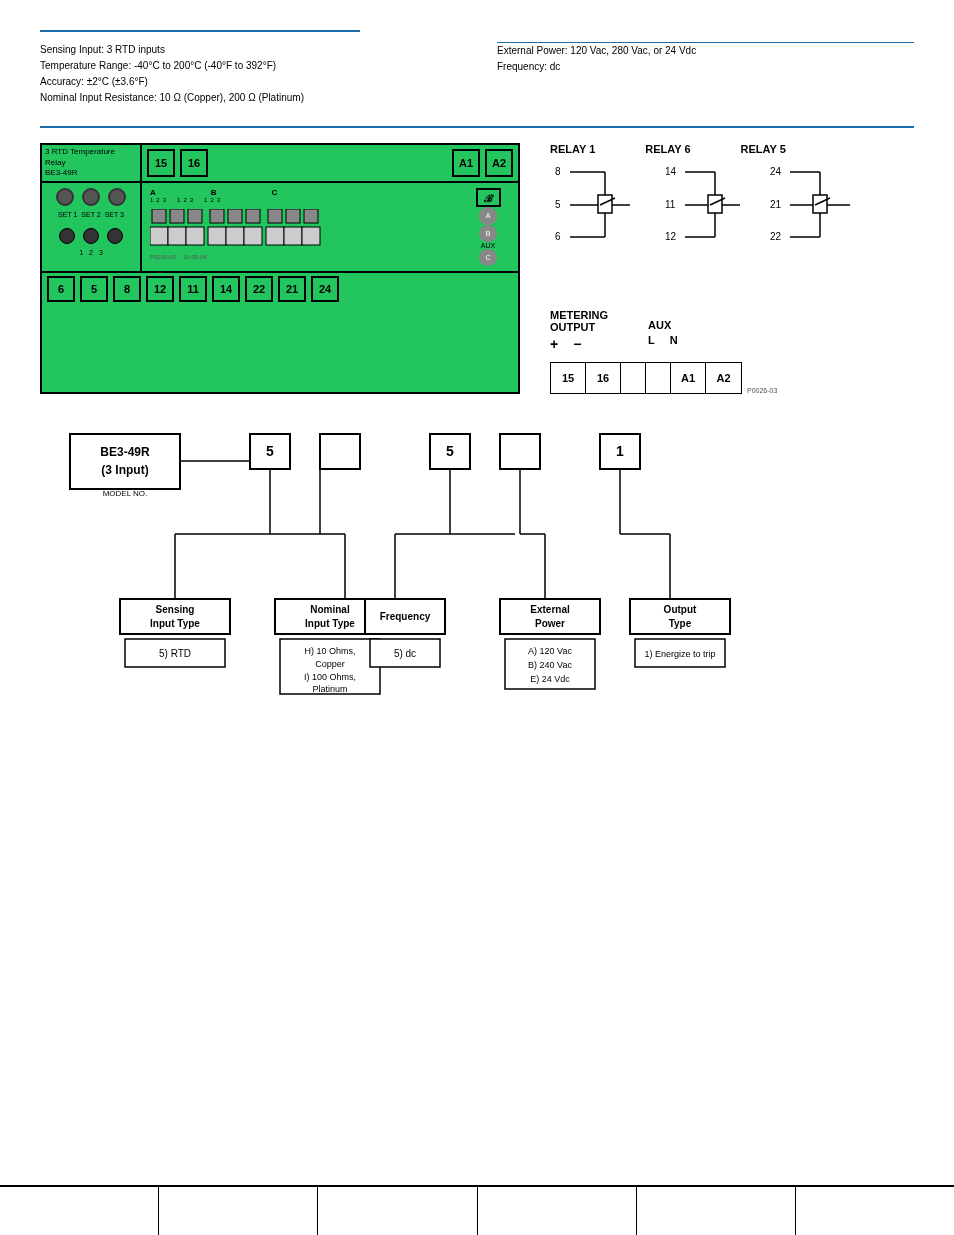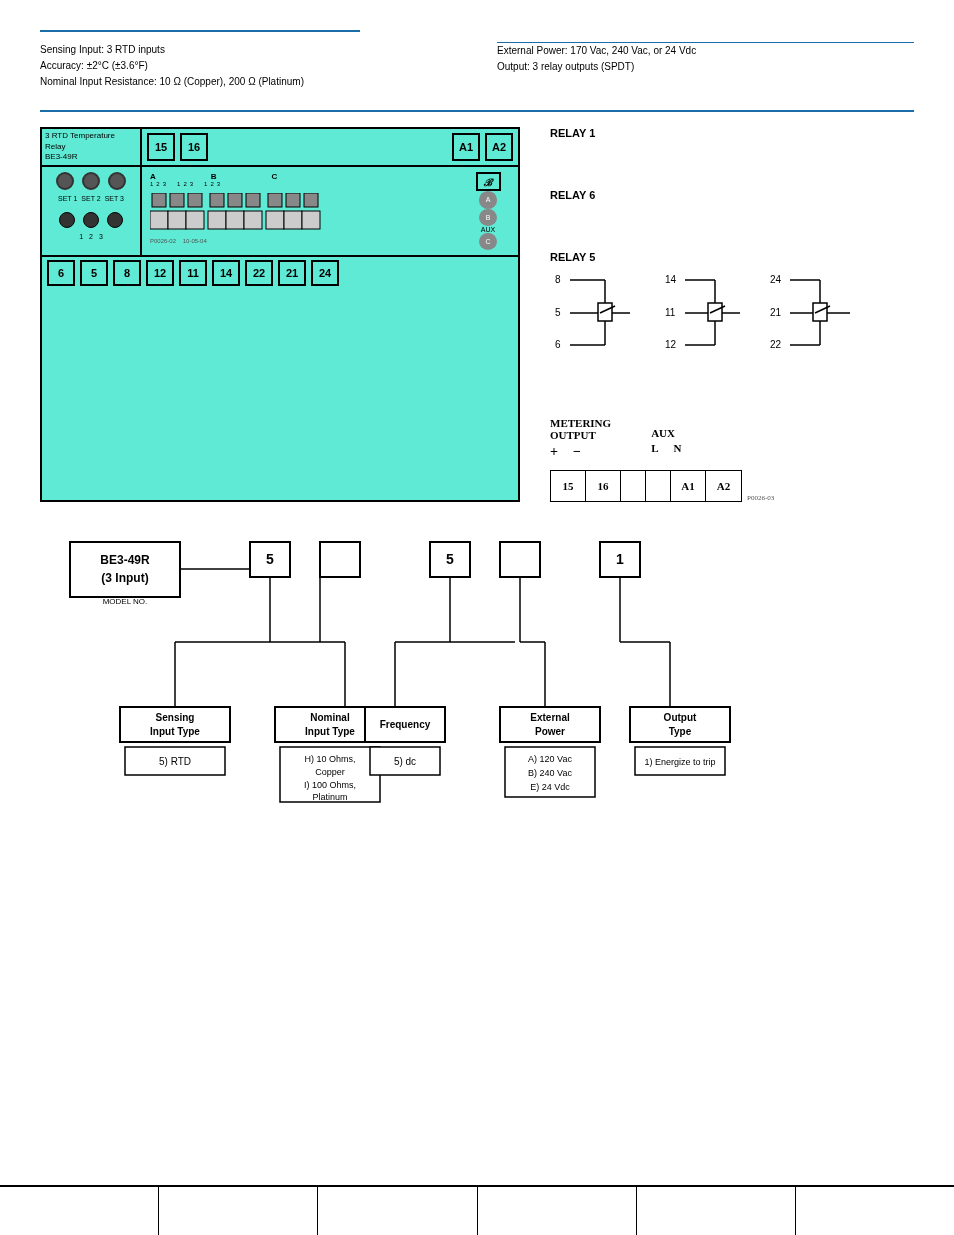--- a/index.html
+++ b/index.html
@@ -68,21 +68,21 @@
       margin-top: 15px;
       display: flex;
       gap: 30px;
     }
 
     .relay-panel {
       border: 2px solid #000;
       width: 480px;
       min-height: 130px;
       position: relative;
-      background: #5eead4;
+      background: #22c55e;
     }
 
     .relay-panel-inner {
       display: flex;
       flex-direction: column;
     }
 
     
     .terminal-top-row {
       display: flex;
@@ -257,26 +257,24 @@
     .relay-diagram {
       flex: 1;
     }
 
     .relay-headers {
       display: flex;
       gap: 50px;
       font-size: 11px;
       font-weight: bold;
       margin-bottom: 5px;
-      flex-direction: column;
     }
 
     .metering-section {
       margin-top: 15px;
-      font-family: Liberation Serif, serif;
     }
 
     .metering-label {
       font-size: 11px;
       font-weight: bold;
     }
 
     
     .terminal-strip {
       display: flex;
@@ -333,26 +331,27 @@
 <body>
 
 <div class="page">
 
   <div class="top-section">
     <hr class="blue-line">
 
     <div class="top-text-block">
       <div class="top-left">
         <div class="small-text">Sensing Input: 3 RTD inputs</div>
+        <div class="small-text">Temperature Range: -40°C to 200°C (-40°F to 392°F)</div>
         <div class="small-text">Accuracy: ±2°C (±3.6°F)</div>
         <div class="small-text">Nominal Input Resistance: 10 Ω (Copper), 200 Ω (Platinum)</div>
       </div>
       <div class="top-right">
-        <div class="small-text">External Power: 170 Vac, 240 Vac, or 24 Vdc</div>
-        <div class="small-text">Output: 3 relay outputs (SPDT)</div>
+        <div class="small-text">External Power: 120 Vac, 280 Vac, or 24 Vdc</div>
+        <div class="small-text">Frequency: dc</div>
       </div>
     </div>
   </div>
 
   <hr class="blue-line-full">
 
   <div class="terminal-section">
 
     <div class="relay-panel">
       <div class="relay-panel-inner">

